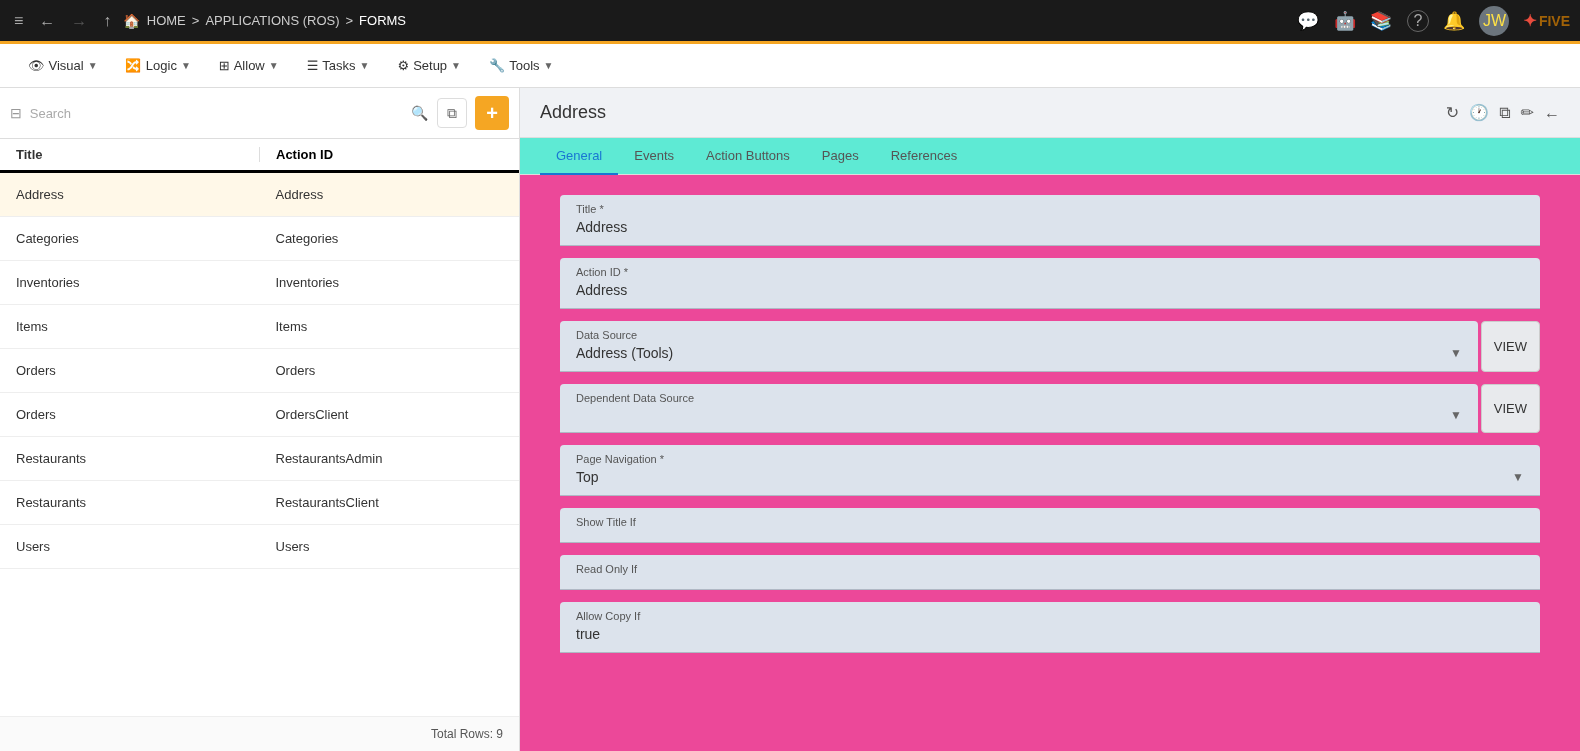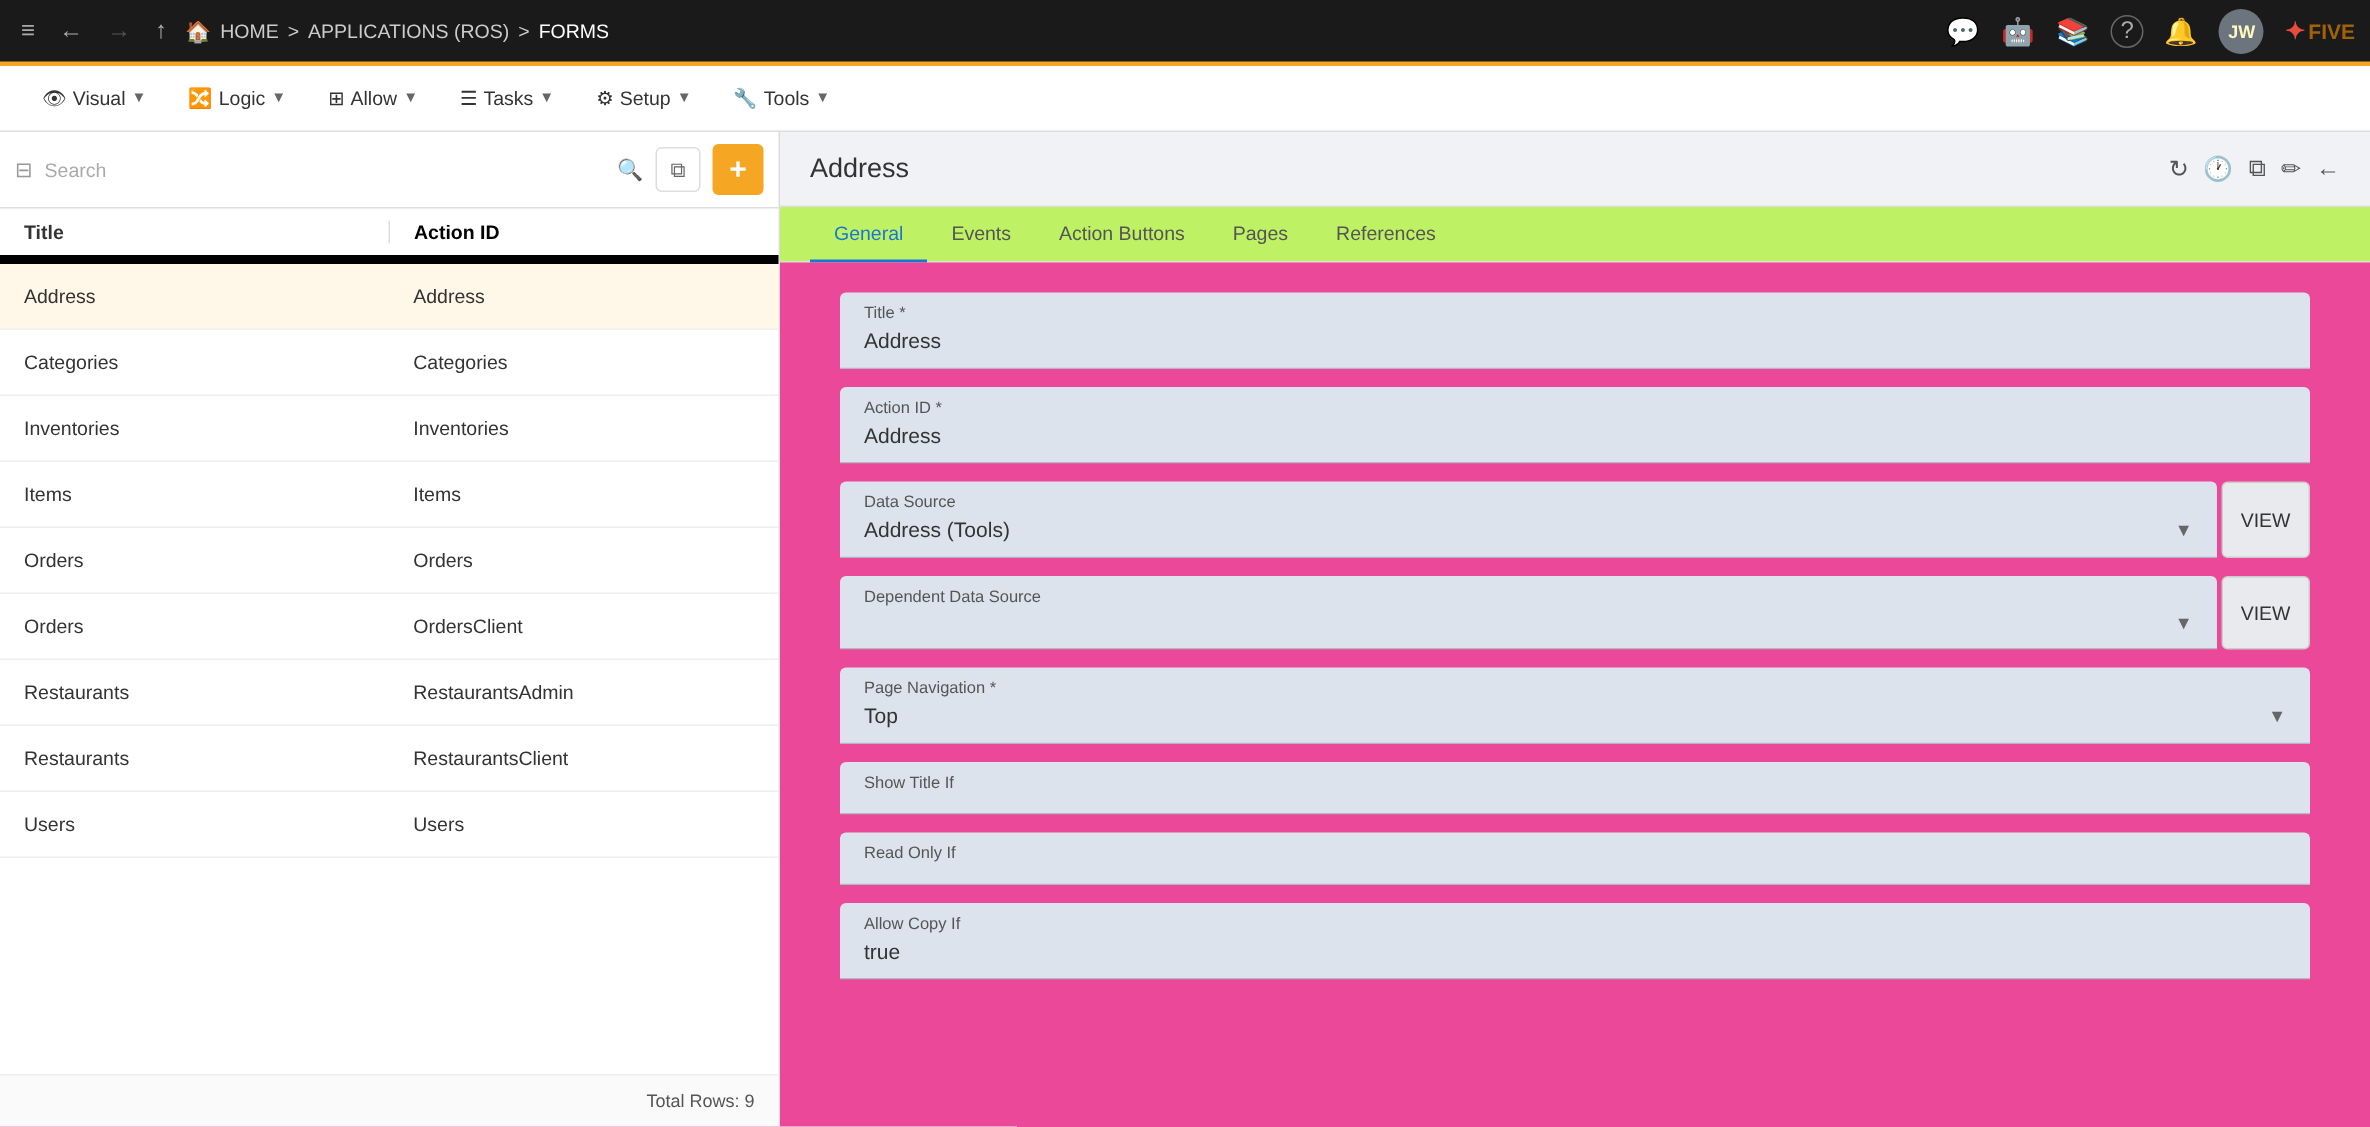--- a/index.html
+++ b/index.html
@@ -14,21 +14,21 @@
       padding: 0 10px;
       gap: 8px;
       color: #ccc;
       border-bottom: 3px solid #f5a623;
     }
     .top-nav .nav-icon { color: #aaa; cursor: pointer; font-size: 16px; padding: 4px; }
     .breadcrumb { display: flex; align-items: center; gap: 6px; color: #ccc; font-size: 13px; }
     .breadcrumb .current { color: #fff; font-weight: 500; }
     .top-nav-right { margin-left: auto; display: flex; align-items: center; gap: 14px; }
     .top-nav-right .icon-btn { color: #aaa; font-size: 16px; cursor: pointer; }
-    .avatar { width: 30px; height: 30px; border-radius: 50%; background: #6c757d; display: flex; align-items: center; justify-content: center; color: #fef9c3; font-size: 12px; font-weight: bold; }
+    .avatar { width: 30px; height: 30px; border-radius: 50%; background: #6c757d; display: flex; align-items: center; justify-content: center; color: #fde047; font-size: 16px; font-weight: normal; }
 
     
     .sec-nav {
       background: #fff;
       height: 44px;
       display: flex;
       align-items: center;
       padding: 0 16px;
       gap: 4px;
       border-bottom: 1px solid #ddd;
@@ -82,21 +82,21 @@
     .add-btn {
       width: 34px; height: 34px; border-radius: 4px; background: #f5a623;
       display: flex; align-items: center; justify-content: center;
       cursor: pointer; color: #fff; font-size: 20px; font-weight: bold;
       border: none;
     }
 
     
     .table-header {
       display: flex;
-      border-bottom: 6px solid #000000;
+      border-bottom: 3px solid #000000;
       padding: 8px 0;
     }
     .col-title { flex: 1; padding: 0 16px; font-weight: 600; color: #333; font-size: 13px; }
     .col-action { flex: 1; padding: 0 16px; font-weight: 600; color: #000000; font-size: 13px; }
     .col-divider { width: 1px; background: #ddd; }
 
     .table-body { flex: 1; overflow-y: auto; }
     .table-row {
       display: flex;
       border-bottom: 1px solid #eee;
@@ -133,21 +133,21 @@
       justify-content: space-between;
       border-bottom: 1px solid #ddd;
     }
     .right-title { font-size: 18px; font-weight: 500; color: #333; }
     .right-header-actions { display: flex; gap: 10px; }
     .header-icon-btn { color: #555; font-size: 16px; cursor: pointer; background: none; border: none; }
 
     
     .tabs {
       display: flex;
-      background: #bef264;
+      background: #5eead4;
       padding: 0 20px;
       border-bottom: 1px solid #ddd;
       gap: 0;
     }
     .tab {
       padding: 10px 16px;
       cursor: pointer;
       color: #555;
       font-size: 13px;
       border-bottom: 2px solid transparent;

